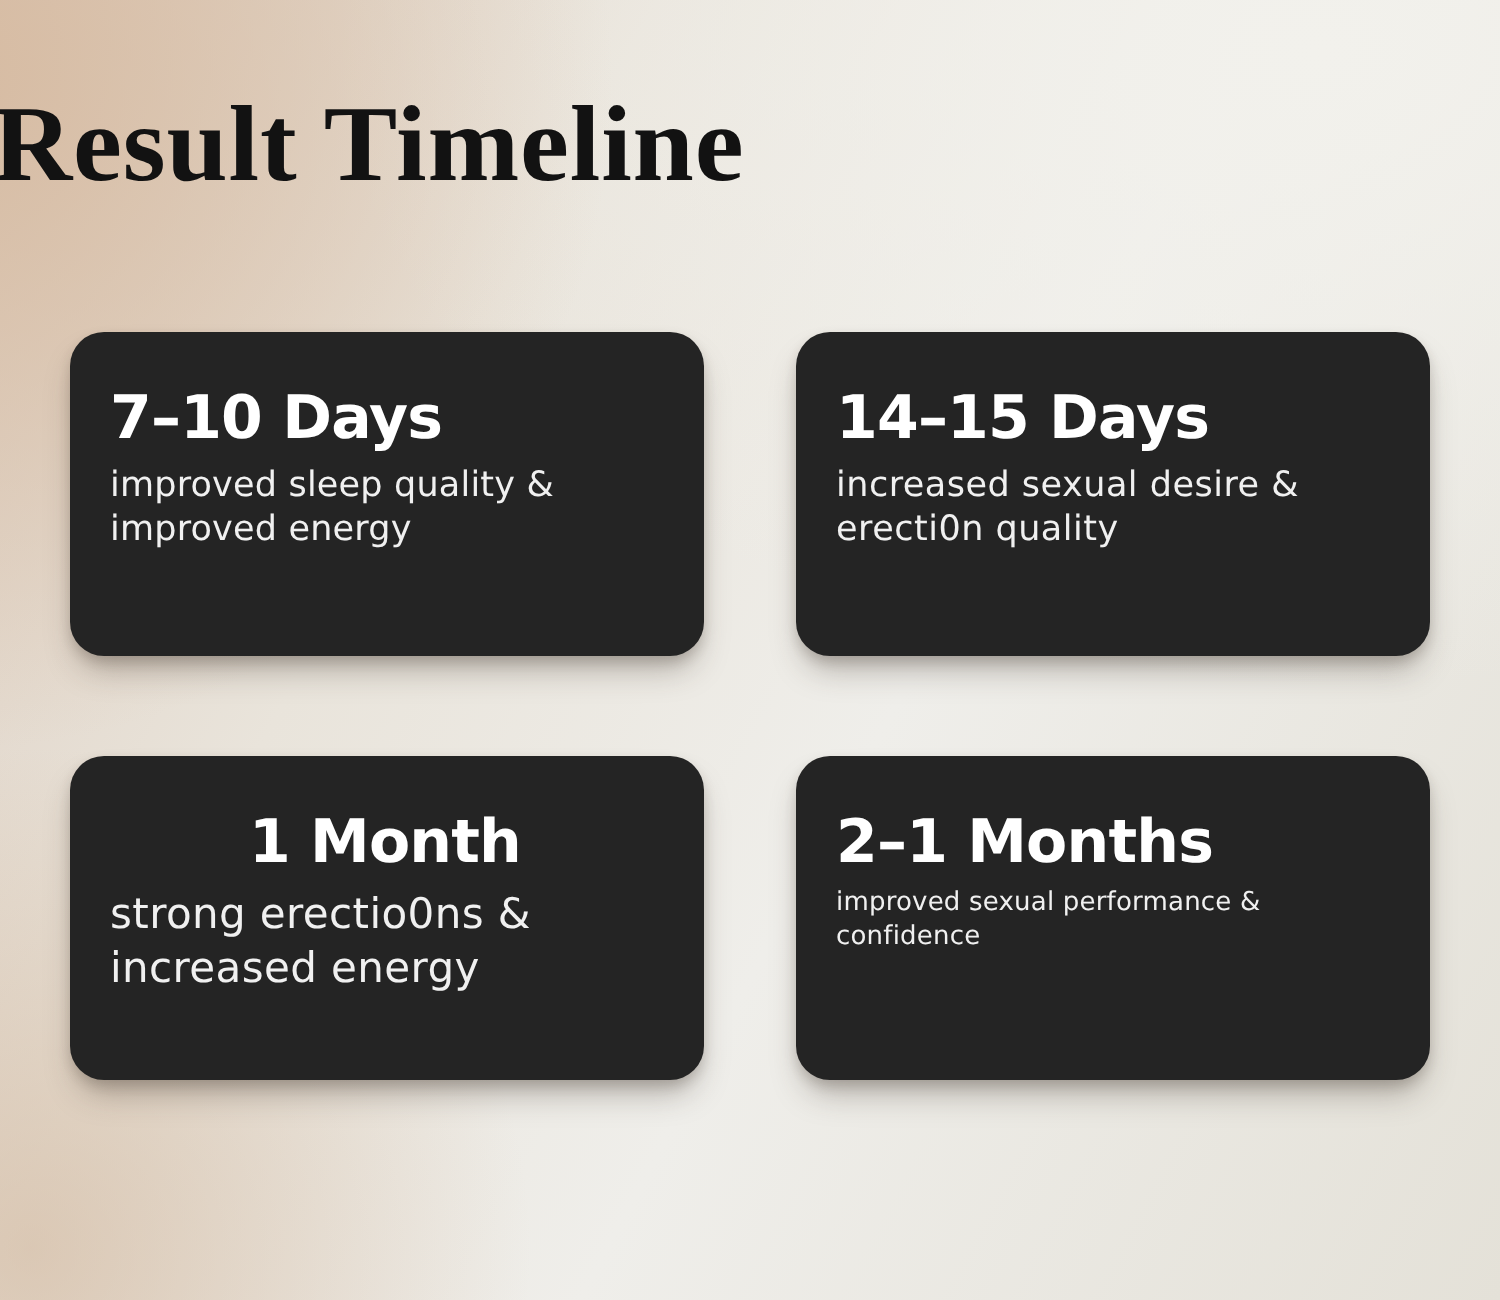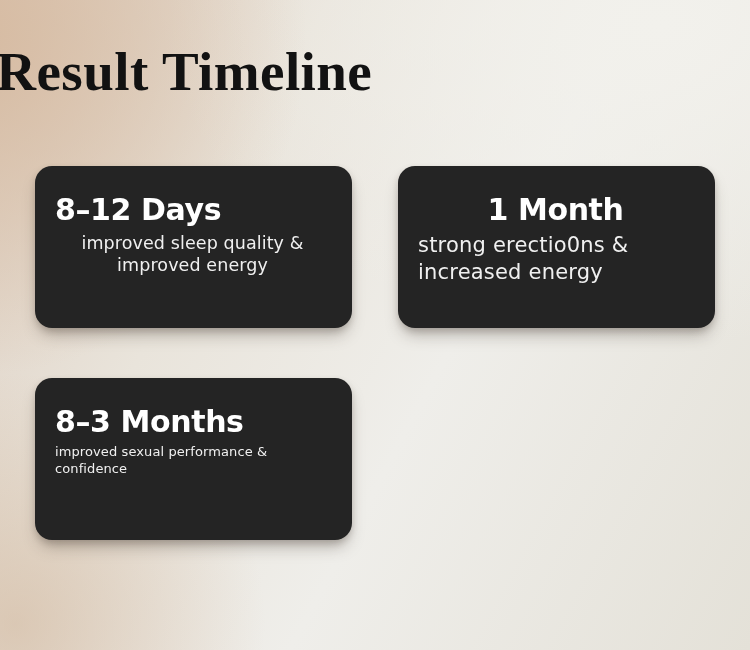--- a/index.html
+++ b/index.html
@@ -88,21 +88,21 @@
     font-family: "DejaVu Sans", "Liberation Sans", sans-serif;
     font-weight: 400;
     font-size: 17.5px;
     line-height: 1.26;
     letter-spacing: 0.1px;
     color: #f0f0f0;
   }
 
   
   .tl-card.c1 .card-heading { font-size: 30px; }
-  .tl-card.c1 .card-body    { font-size: 17.5px; text-align: center; }
+  .tl-card.c1 .card-body    { font-size: 17.5px; }
 
   .tl-card.c2 .card-heading { font-size: 30px; }
   .tl-card.c2 .card-body    { font-size: 17.5px; letter-spacing: 0.25px; }
 
   .tl-card.c3 .card-heading { font-size: 30px; text-align: center; }
   .tl-card.c3 .card-body    { font-size: 21px; letter-spacing: 0.2px; }
 
   .tl-card.c4 .card-heading { font-size: 30px; }
   .tl-card.c4 .card-body    { font-size: 13px; letter-spacing: 0.1px; }
 </style>
@@ -111,29 +111,33 @@
 
 <div id="poster">
 
   <div class="title-wrap">
     <h1 class="poster-title">Result Timeline</h1>
   </div>
 
   <div class="card-grid">
 
     <div class="tl-card c1">
-      <p class="card-heading">8–12 Days</p>
+      <p class="card-heading">7–10 Days</p>
       <p class="card-body">improved sleep quality &amp; improved energy</p>
     </div>
 
+    <div class="tl-card c2">
+      <p class="card-heading">14–15 Days</p>
+      <p class="card-body">increased sexual desire &amp; erecti0n quality</p>
+    </div>
 
     <div class="tl-card c3">
       <p class="card-heading">1 Month</p>
       <p class="card-body">strong erectio0ns &amp; increased energy</p>
     </div>
 
     <div class="tl-card c4">
-      <p class="card-heading">8–3 Months</p>
+      <p class="card-heading">2–1 Months</p>
       <p class="card-body">improved sexual performance &amp; confidence</p>
     </div>
 
   </div>
 </div>
 
 </body></html>

